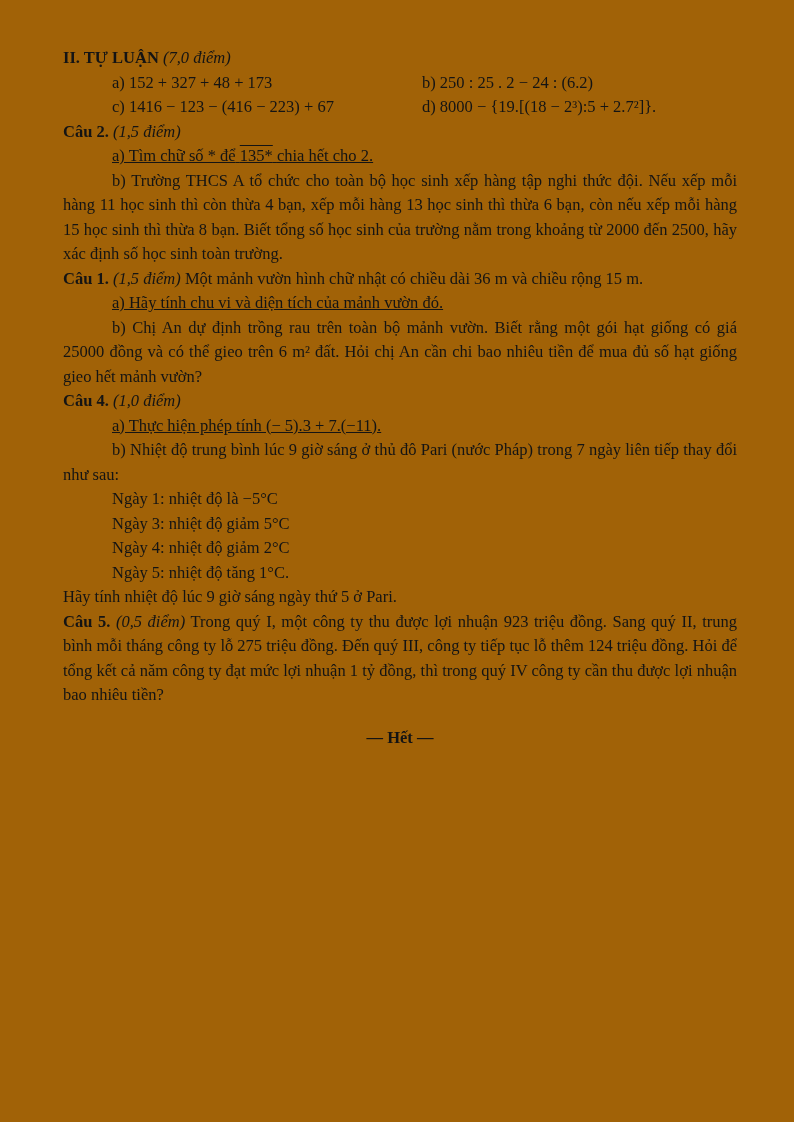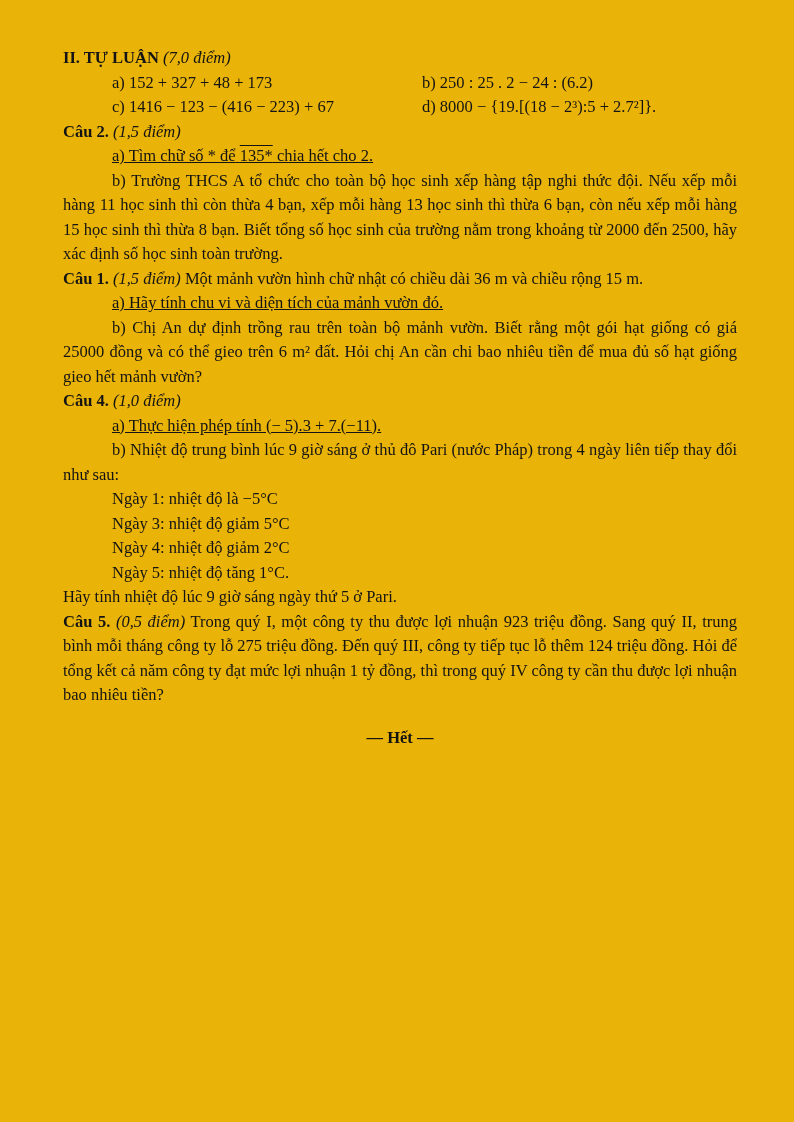--- a/index.html
+++ b/index.html
@@ -14,21 +14,21 @@
   }
   .page {
     box-sizing: border-box;
     width: 794px;
     height: 1122px;
     padding: 46px 57px 0 63px;
     font-family: "Liberation Serif", "DejaVu Serif", serif;
     font-size: 16.5px;
     line-height: 24.5px;
     color: #141414;
-    background: #eab308;
+    background: #a16207;
   }
   p { margin: 0; }
   .just { text-align: justify; }
   .indent { text-indent: 49px; }
   .sub { padding-left: 49px; text-decoration: underline; }
   .row2 { display: flex; padding-left: 49px; }
   .row2 .col-left { width: 310px; flex: 0 0 310px; }
   b.q { font-weight: bold; }
   i { font-style: italic; }
   .ovl { text-decoration: overline; }
@@ -65,21 +65,21 @@
   <p class="line"><b class="q">Câu 1.</b> <i>(1,5 điểm)</i> <span>Một mảnh vườn hình chữ nhật có chiều dài 36 m và chiều rộng 15 m.</span></p>
 
   <p class="sub">a) Hãy tính chu vi và diện tích của mảnh vườn đó.</p>
 
   <p class="just indent">b) Chị An dự định trồng rau trên toàn bộ mảnh vườn. Biết rằng một gói hạt giống có giá 25000 đồng và có thể gieo trên 6 m² đất. Hỏi chị An cần chi bao nhiêu tiền để mua đủ số hạt giống gieo hết mảnh vườn?</p>
 
   <p class="line"><b class="q">Câu 4.</b> <i>(1,0 điểm)</i></p>
 
   <p class="sub">a) Thực hiện phép tính (− 5).3 + 7.(−11).</p>
 
-  <p class="just indent">b) Nhiệt độ trung bình lúc 9 giờ sáng ở thủ đô Pari (nước Pháp) trong 4 ngày liên tiếp thay đổi như sau:</p>
+  <p class="just indent">b) Nhiệt độ trung bình lúc 9 giờ sáng ở thủ đô Pari (nước Pháp) trong 7 ngày liên tiếp thay đổi như sau:</p>
 
   <div class="days">
     <p>Ngày 1: nhiệt độ là −5°C</p>
     <p>Ngày 3: nhiệt độ giảm 5°C</p>
     <p>Ngày 4: nhiệt độ giảm 2°C</p>
     <p>Ngày 5: nhiệt độ tăng 1°C.</p>
   </div>
 
   <p>Hãy tính nhiệt độ lúc 9 giờ sáng ngày thứ 5 ở Pari.</p>
 

